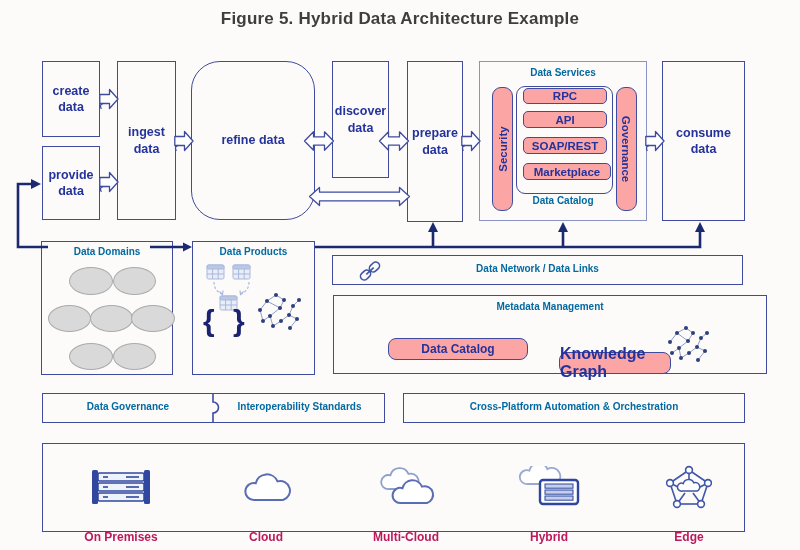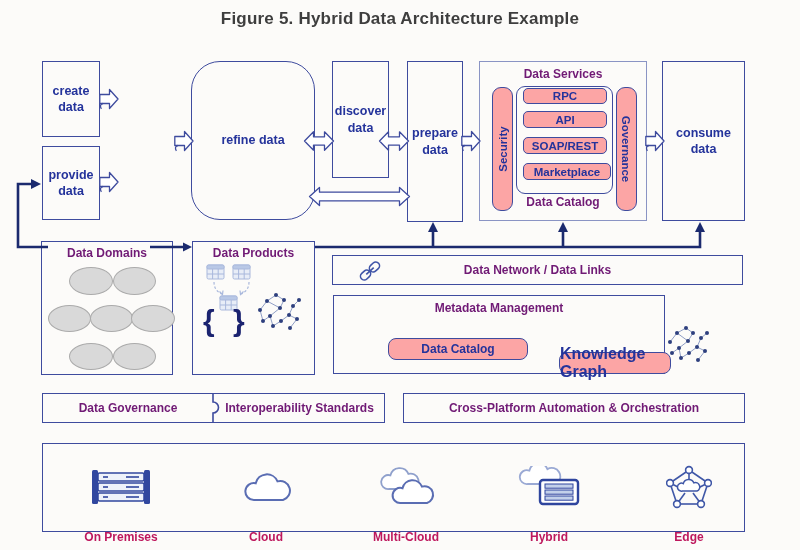--- a/index.html
+++ b/index.html
@@ -18,21 +18,21 @@
     position:absolute;border:1.6px solid #3e4b9e;background:transparent;
     box-sizing:border-box;
   }
   .flow-label{
     position:absolute;inset:0;display:flex;align-items:center;justify-content:center;
     text-align:center;font-size:12.5px;font-weight:700;color:#24339b;line-height:1.3;
     padding:2px;
   }
   .sec-title{
     position:absolute;left:0;right:0;text-align:center;
-    font-size:12px;font-weight:700;color:#701a75;
+    font-size:10px;font-weight:700;color:#0369a1;
   }
   .pill{
     position:absolute;border:1.4px solid #3e4b9e;border-radius:8px;background:#fca5a5;
     box-sizing:border-box;display:flex;align-items:center;justify-content:center;
     font-size:11.5px;font-weight:700;color:#24339b;
   }
   .vpill{border-radius:9px;}
   .vtext{white-space:nowrap;font-size:11.5px;font-weight:700;color:#24339b;}
   .ellipse{
     position:absolute;background:#d9d9d9;border:1px solid #ababab;border-radius:50%;
@@ -51,20 +51,23 @@
 
 <div id="canvas">
 
   <div class="fig-title">Figure 5. Hybrid Data Architecture Example</div>
 
   <div class="box" style="left:42px;top:61px;width:58px;height:76px;">
     <div class="flow-label">create data</div>
   </div>
   <div class="box" style="left:42px;top:146px;width:58px;height:74px;">
     <div class="flow-label">provide data</div>
+  </div>
+  <div class="box" style="left:117px;top:61px;width:59px;height:159px;">
+    <div class="flow-label">ingest data</div>
   </div>
   <div class="box" style="left:191px;top:61px;width:124px;height:159px;border-radius:29px;">
     <div class="flow-label">refine data</div>
   </div>
   <div class="box" style="left:332px;top:61px;width:57px;height:117px;">
     <div class="flow-label">discover data</div>
   </div>
   <div class="box" style="left:407px;top:61px;width:56px;height:161px;">
     <div class="flow-label">prepare data</div>
   </div>
@@ -162,21 +165,21 @@
     <svg class="arrow" style="left:24px;top:3px;" width="26" height="24" viewBox="0 0 26 24">
       <g fill="none" stroke="#4055a8" stroke-width="1.6" transform="rotate(-42 13 12)">
         <rect x="1.5" y="8.2" width="11" height="7.6" rx="3.8"></rect>
         <rect x="13.5" y="8.2" width="11" height="7.6" rx="3.8"></rect>
         <line x1="8" y1="12" x2="18" y2="12"></line>
       </g>
     </svg>
     <div class="sec-title" style="top:7px;">Data Network / Data Links</div>
   </div>
 
-  <div class="box" style="left:333px;top:295px;width:332px;height:79px;">
+  <div class="box" style="left:333px;top:295px;width:434px;height:79px;">
     <div class="sec-title" style="top:5px;">Metadata Management</div>
     <div class="pill" style="left:54px;top:42px;width:140px;height:22px;font-size:12px;">Data Catalog</div>
     <div class="pill" style="left:225px;top:56px;width:112px;height:22px;font-size:16px;">Knowledge Graph</div>
     <svg class="arrow" style="left:328px;top:26px;" width="52" height="48" viewBox="0 0 52 48">
       <g stroke="#7486b8" stroke-width="0.8">
         <line x1="8" y1="20" x2="15" y2="11"></line>
           <line x1="15" y1="11" x2="24" y2="6"></line>
         <line x1="24" y1="6" x2="31" y2="11"></line>
           <line x1="31" y1="11" x2="26" y2="19"></line>
         <line x1="26" y1="19" x2="15" y2="11"></line>

